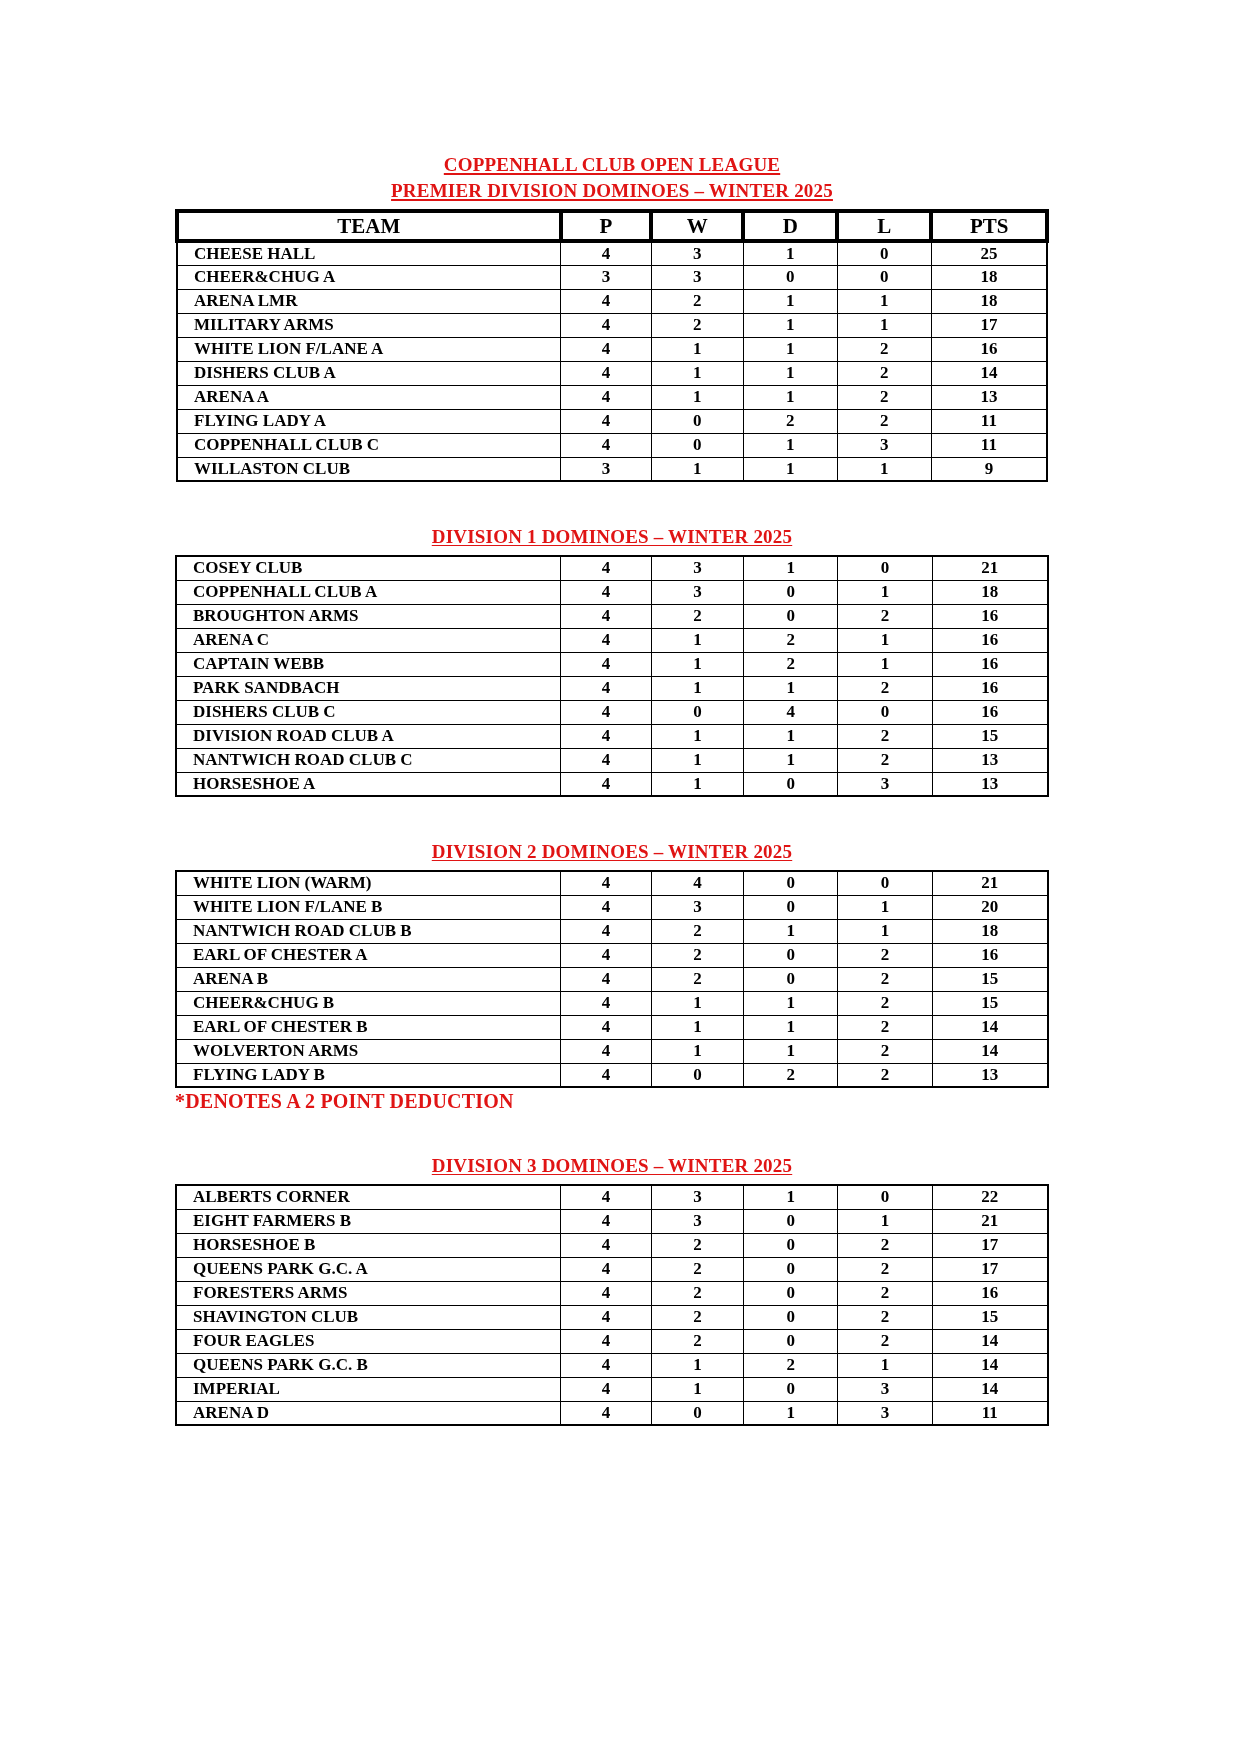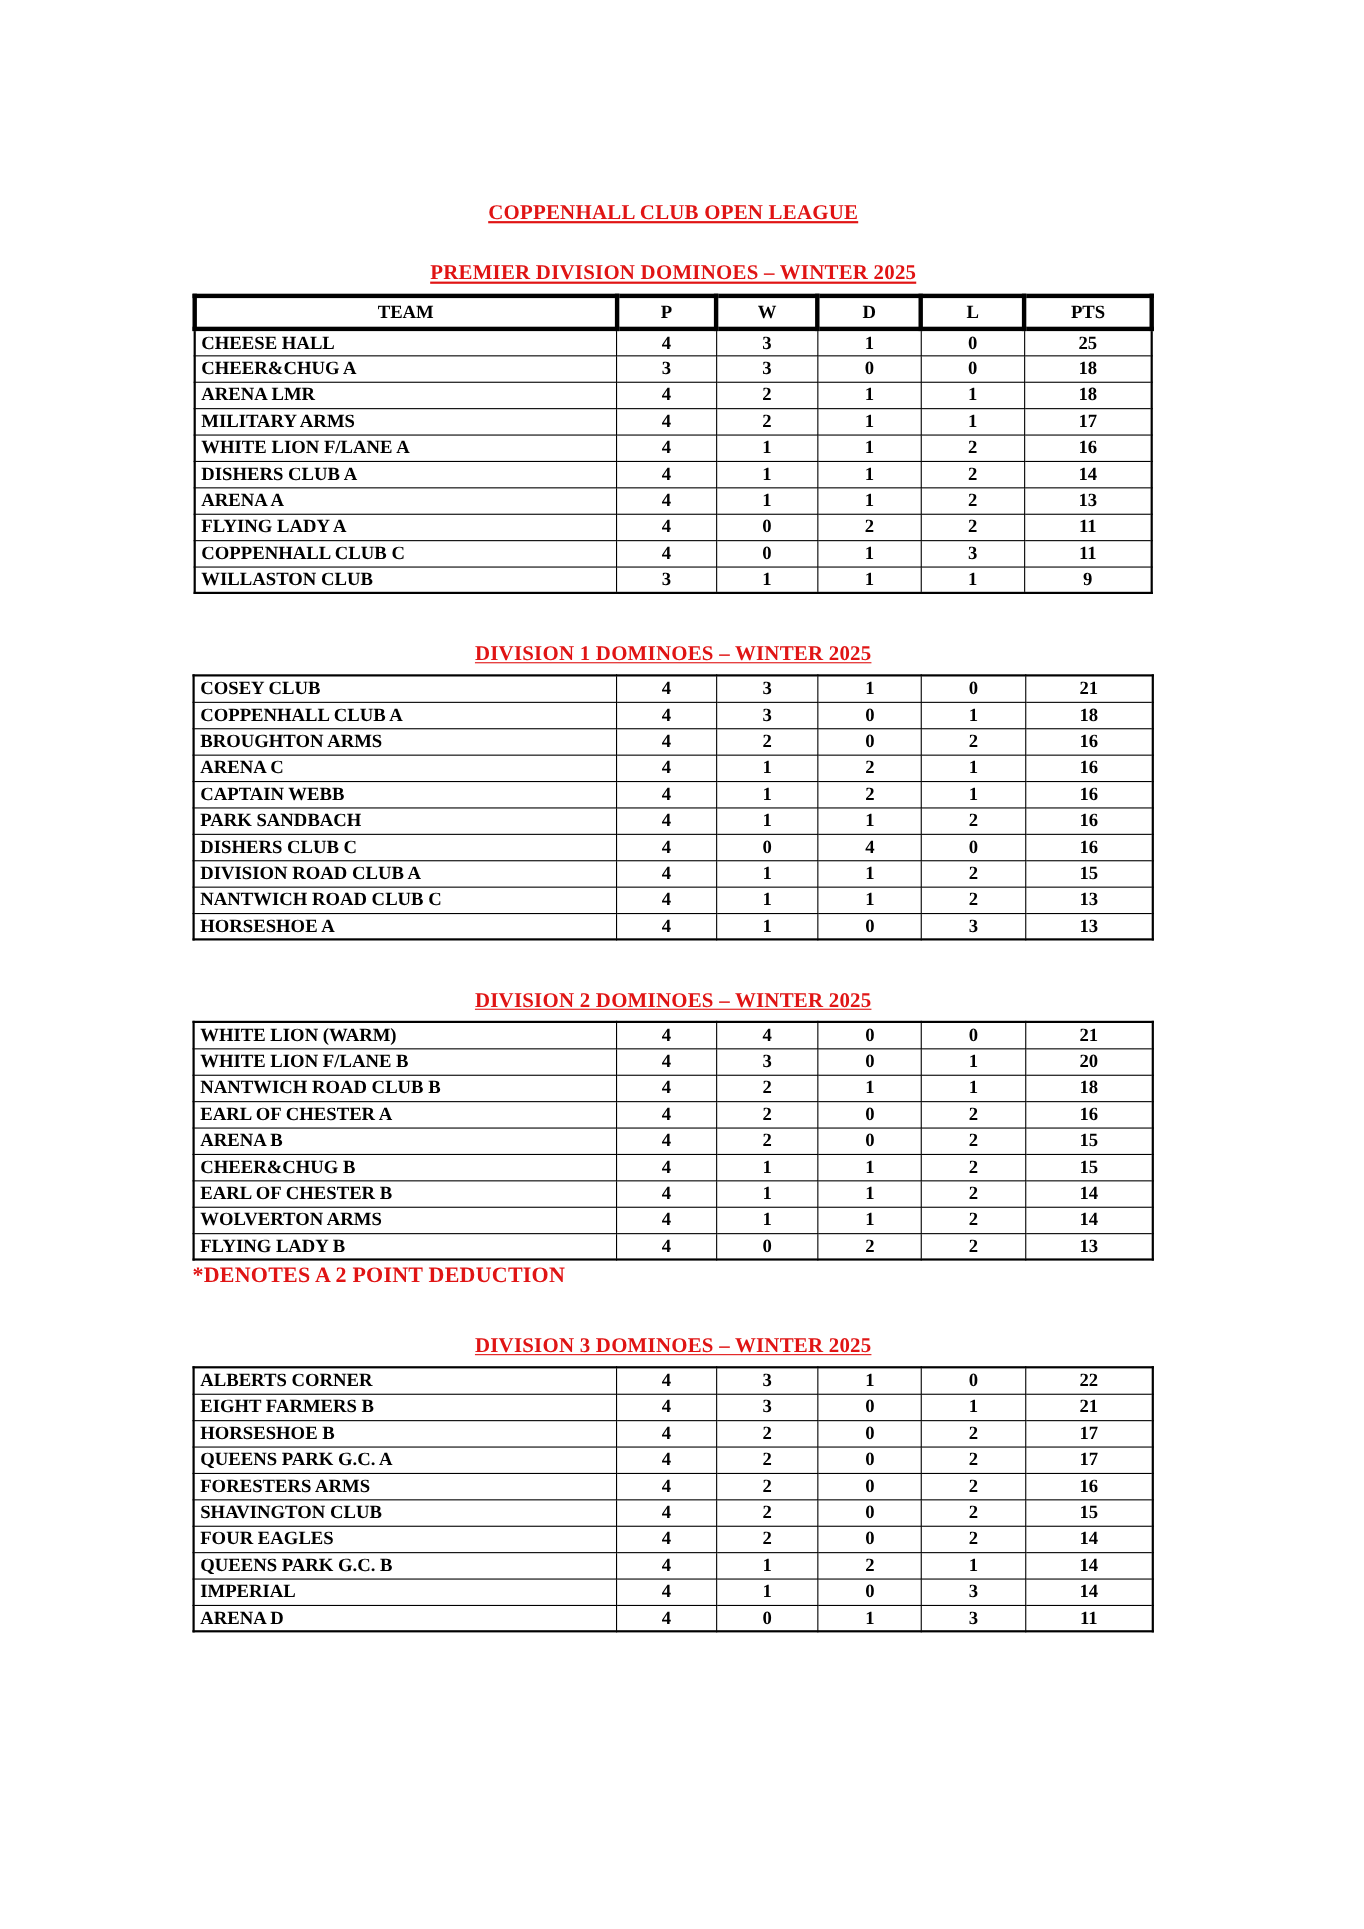--- a/index.html
+++ b/index.html
@@ -22,46 +22,45 @@
   .doc-heading {
     font-size: 19px;
     line-height: 26px;
     text-align: center;
     color: var(--accent, #e01414);
     text-decoration: underline;
     text-decoration-thickness: 2px;
     text-underline-offset: 2px;
     font-weight: bold;
     letter-spacing: 0.2px;
-    margin-top: 29px;
   }
   h2.doc-heading.gap-top { margin-top: 42px; text-decoration: underline; }
   .league-table {
     width: 100%;
     border-collapse: collapse;
     table-layout: fixed;
     border: 2px solid #000;
     margin-top: 5px;
   }
   .league-table th {
     border: 4px solid #000;
-    font-size: 17px;
+    font-size: 21px;
     height: 30px;
     text-align: center;
     font-weight: bold;
   }
   .league-table td {
     border: 1.5px solid #000;
     font-size: 17px;
     height: 24px;
     font-weight: bold;
     white-space: nowrap;
     overflow: hidden;
   }
-  .league-table td.team { text-align: left; padding-left: 5px; }
+  .league-table td.team { text-align: left; padding-left: 16px; }
   .league-table td.num  { text-align: center; }
   .star { color: var(--accent, #e01414); }
   .footnote {
     color: var(--accent, #e01414);
     font-size: 20px;
     line-height: 20px;
     margin-top: 3px;
     letter-spacing: 0.2px;
   }
 </style>

